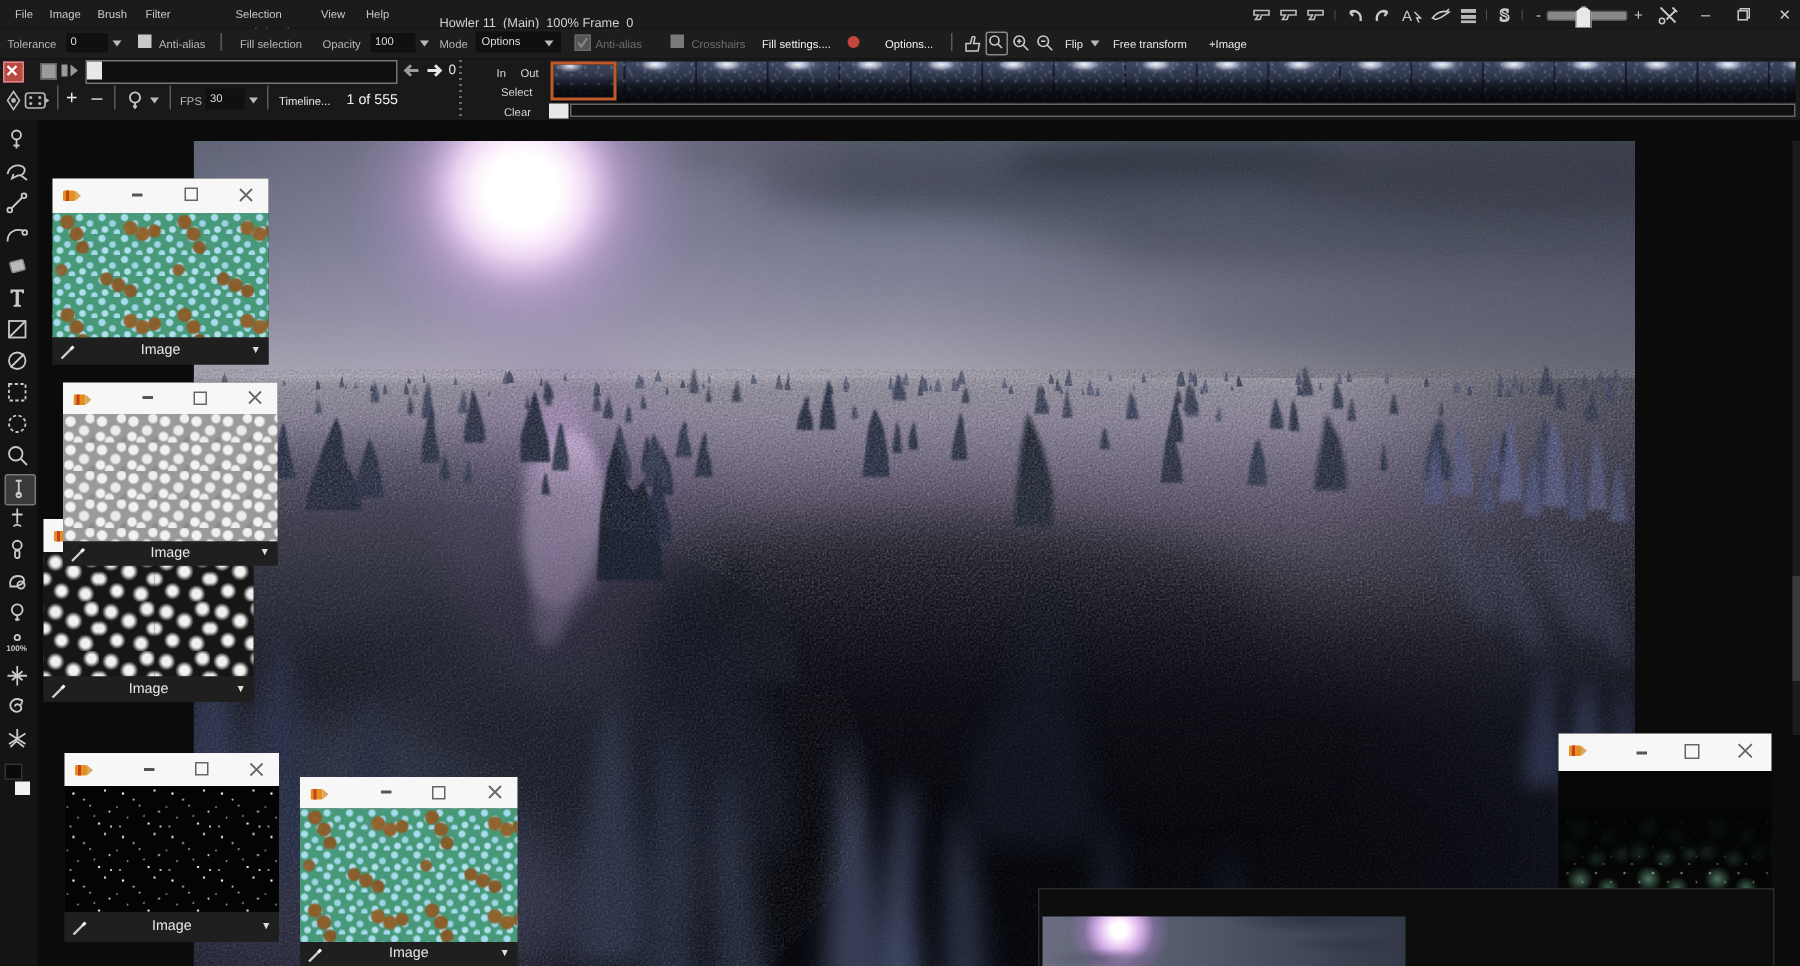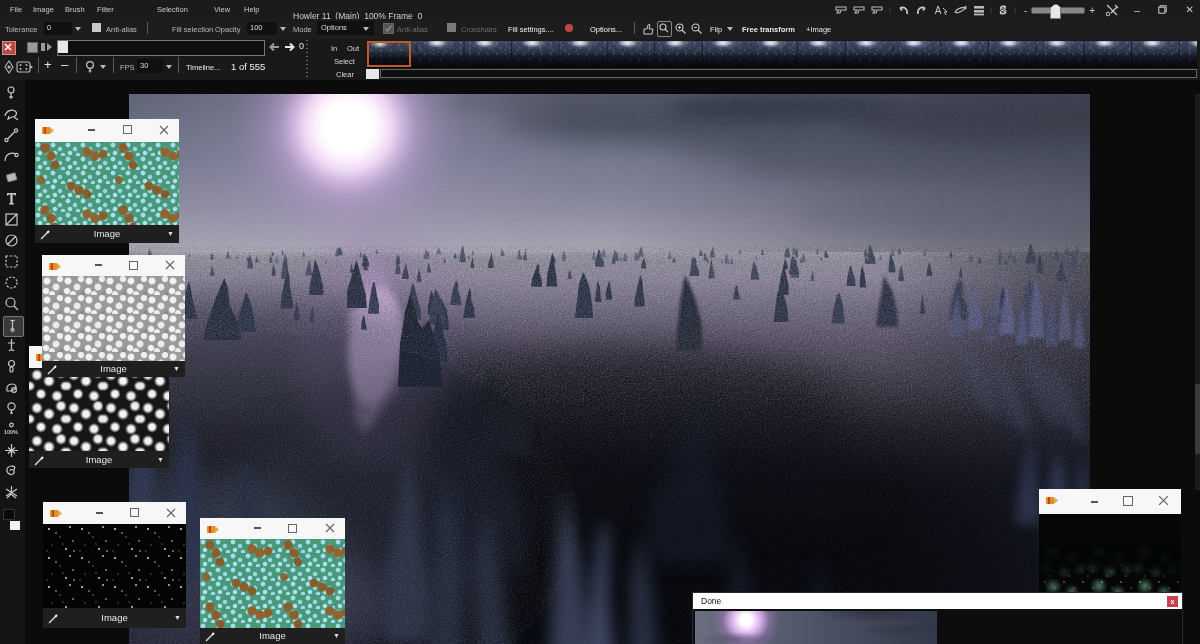--- a/index.html
+++ b/index.html
@@ -79,21 +79,21 @@
  <span style="font-size:10px;">✕</span>
 </div>
 </div>
 <div class="bar" style="left:0;top:19px;width:1200px;height:20px;background:#1d1d1d;border-bottom:1px solid #000;">
 <span style="position:absolute;left:5px;top:6px;">Tolerance</span>
 <div style="position:absolute;left:44px;top:3px;width:28px;height:13px;background:#101010;color:#ddd;padding:1px 3px;box-sizing:border-box;">0</div>
 <span class="dd" style="left:75px;top:8px;"></span>
 <div style="position:absolute;left:92px;top:4px;width:9px;height:9px;background:#c9c9c9;"></div>
 <span style="position:absolute;left:106px;top:6px;">Anti-alias</span>
 <div class="vsep" style="left:147px;"></div>
-<span style="position:absolute;left:172px;top:6px;">Fill selection</span>
+<span style="position:absolute;left:160px;top:6px;">Fill selection</span>
 <span style="position:absolute;left:215px;top:6px;">Opacity</span>
 <div style="position:absolute;left:247px;top:3px;width:30px;height:13px;background:#101010;color:#ddd;padding:1px 3px;box-sizing:border-box;">100</div>
 <span class="dd" style="left:280px;top:8px;"></span>
 <span style="position:absolute;left:293px;top:6px;">Mode</span>
 <div style="position:absolute;left:317px;top:2px;width:57px;height:14px;background:#101010;color:#ddd;padding:1.5px 4px;box-sizing:border-box;">Options</div>
 <span class="dd" style="left:363px;top:8px;"></span>
 <div style="position:absolute;left:383px;top:4px;width:9px;height:9px;background:#555;border:1px solid #666;"><svg width="9" height="9" viewBox="0 0 9 9">
         <path d="M1.5 4.5 L3.5 7 L7.5 1.5" stroke="#888" stroke-width="1.4" fill="none"></path>
       </svg></div>
 <span style="position:absolute;left:397px;top:6px;color:#6f6f6f;">Anti-alias</span>
@@ -113,21 +113,21 @@
 <svg width="13" height="13" viewBox="0 0 13 13" style="position:absolute;left:674px;top:3px">
       <circle cx="5.5" cy="5.5" r="3.5" fill="none" stroke="#c9c9c9" stroke-width="1.1"></circle>
       <path d="M8 8 L11.5 11.5 M4 5.5 L7 5.5 M5.5 4 L5.5 7" stroke="#c9c9c9" stroke-width="1.1"></path>
     </svg>
 <svg width="13" height="13" viewBox="0 0 13 13" style="position:absolute;left:690px;top:3px">
       <circle cx="5.5" cy="5.5" r="3.5" fill="none" stroke="#c9c9c9" stroke-width="1.1"></circle>
       <path d="M8 8 L11.5 11.5 M4 5.5 L7 5.5" stroke="#c9c9c9" stroke-width="1.1"></path>
     </svg>
 <span style="position:absolute;left:710px;top:6px;color:#e8e8e8;">Flip</span>
 <span class="dd" style="left:727px;top:8px;"></span>
-<span style="position:absolute;left:742px;top:6px;color:#e8e8e8;font-weight:bold;">Free transform</span>
+<span style="position:absolute;left:742px;top:6px;color:#e8e8e8;">Free transform</span>
 <span style="position:absolute;left:806px;top:6px;color:#e8e8e8;">+Image</span>
   </div>
 <div class="bar" style="left:0;top:39px;width:1200px;height:41px;background:#191919;">
 <div style="position:absolute;left:2px;top:2px;width:12px;height:12px;background:#b84a42;border:1px solid #d88;"><svg width="10" height="10" viewBox="0 0 10 10">
         <path d="M2 2 L8 8 M8 2 L2 8" stroke="#fff" stroke-width="1.5"></path>
       </svg></div>
 <div style="position:absolute;left:27px;top:3px;width:9px;height:9px;background:#9a9a9a;border:1px solid #666;"></div>
 <svg width="14" height="12" viewBox="0 0 14 12" style="position:absolute;left:40px;top:2px">
       <rect x="1" y="2" width="4" height="8" fill="#9a9a9a"></rect>
       <path d="M7 2 L12 6 L7 10 Z" fill="#9a9a9a"></path>
@@ -753,21 +753,18 @@
         <path d="M1,1 L9,9 M9,1 L1,9" stroke="#666" stroke-width="1.1"></path>
       </svg>
  </div>
  <div style="position:absolute;left:0;top:25px;width:100%;height:85px;background:#050605;overflow:hidden;">
   <div style="position:absolute;left:0;top:30px;width:100%;height:55px;background-image:radial-gradient(circle 9px at 14px 8px, rgba(95,140,115,0.9), rgba(60,95,78,0.4) 70%, rgba(60,95,78,0) 100%),radial-gradient(circle 8px at 33px 14px, rgba(80,125,100,0.85), rgba(55,88,72,0.35) 70%, rgba(55,88,72,0) 100%),radial-gradient(circle 9px at 7px 22px, rgba(88,132,108,0.85), rgba(58,92,75,0.35) 70%, rgba(58,92,75,0) 100%),radial-gradient(circle 8px at 25px 27px, rgba(75,118,95,0.85), rgba(52,84,68,0.35) 70%, rgba(52,84,68,0) 100%),radial-gradient(circle 8px at 42px 24px, rgba(85,128,104,0.8), rgba(56,90,73,0.3) 70%, rgba(56,90,73,0) 100%);background-size:46px 34px;opacity:0.9;"></div>
   <div style="position:absolute;left:0;top:30px;width:100%;height:55px;background-image:radial-gradient(circle 1.2px at 6px 4px, rgba(200,235,215,0.9), rgba(200,235,215,0) 95%),radial-gradient(circle 1px at 16px 10px, rgba(170,210,188,0.8), rgba(170,210,188,0) 95%),radial-gradient(circle 1.1px at 11px 15px, rgba(185,225,200,0.85), rgba(185,225,200,0) 95%);background-size:19px 17px;"></div>
   <div style="position:absolute;left:0;top:25px;width:100%;height:62px;background:radial-gradient(ellipse 90% 70% at 50% 105%, rgba(0,0,0,0) 55%, rgba(3,5,4,0.9) 95%);"></div>
  </div>
 </div>
 <div id="done" style="position:absolute;left:692px;top:592px;width:489px;height:52px;z-index:40;background:#0d0d0d;border:1px solid #2a2a2a;">
- <div style="position:absolute;left:0;top:0;width:100%;height:16px;background:#fdfdfd;color:#111;font-size:8.5px;line-height:16px;padding-left:8px;box-sizing:border-box;">Done
-  <div style="position:absolute;right:4px;top:2.5px;width:11px;height:11px;background:#c8414b;color:#fff;font-size:7px;font-weight:bold;text-align:center;line-height:11px;">x</div>
- </div>
  <div style="position:absolute;left:2px;top:18px;width:242px;height:34px;background:linear-gradient(90deg,#6a6e80,#575c6f 35%,#484d60 60%,#3b4051 85%,#343949);overflow:hidden;">
    <div style="position:absolute;left:105px;top:-6px;width:150px;height:26px;background:radial-gradient(ellipse 75px 12px at 50% 30%, rgba(42,46,60,0.75), rgba(42,46,60,0) 80%)"></div>
    <div style="position:absolute;left:150px;top:8px;width:120px;height:22px;background:radial-gradient(ellipse 60px 9px at 50% 50%, rgba(48,52,66,0.65), rgba(48,52,66,0) 80%)"></div>
    <div style="position:absolute;left:18px;top:-24px;width:66px;height:66px;background:radial-gradient(circle at 50% 50%, #fff 11%, #f3daf8 20%, #cfa8e2 33%, rgba(165,125,195,0.45) 50%, rgba(148,110,175,0) 72%)"></div>
    <div style="position:absolute;left:0px;top:22px;width:100px;height:14px;background:radial-gradient(ellipse 50px 8px at 40% 40%, rgba(70,74,92,0.5), rgba(70,74,92,0) 80%)"></div>
  </div>
 </div>
 </body></html>

